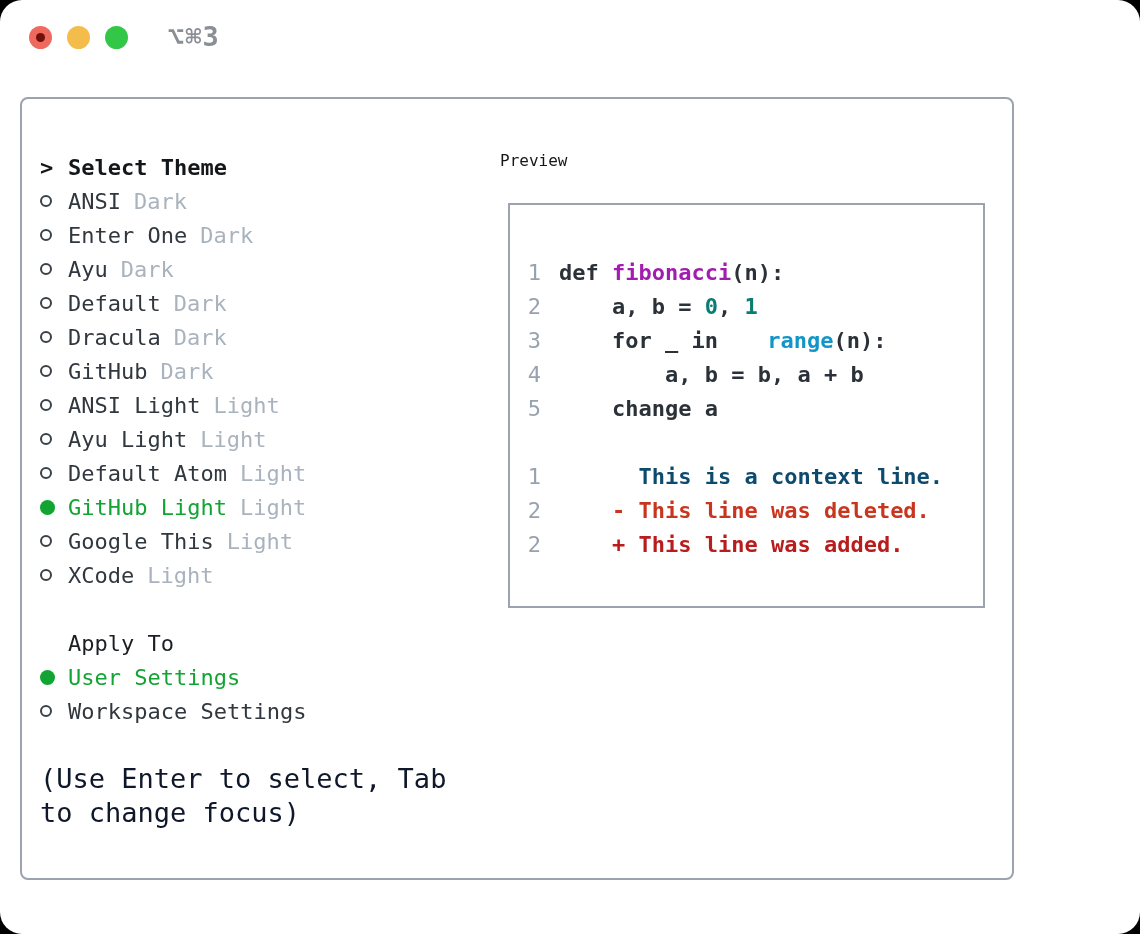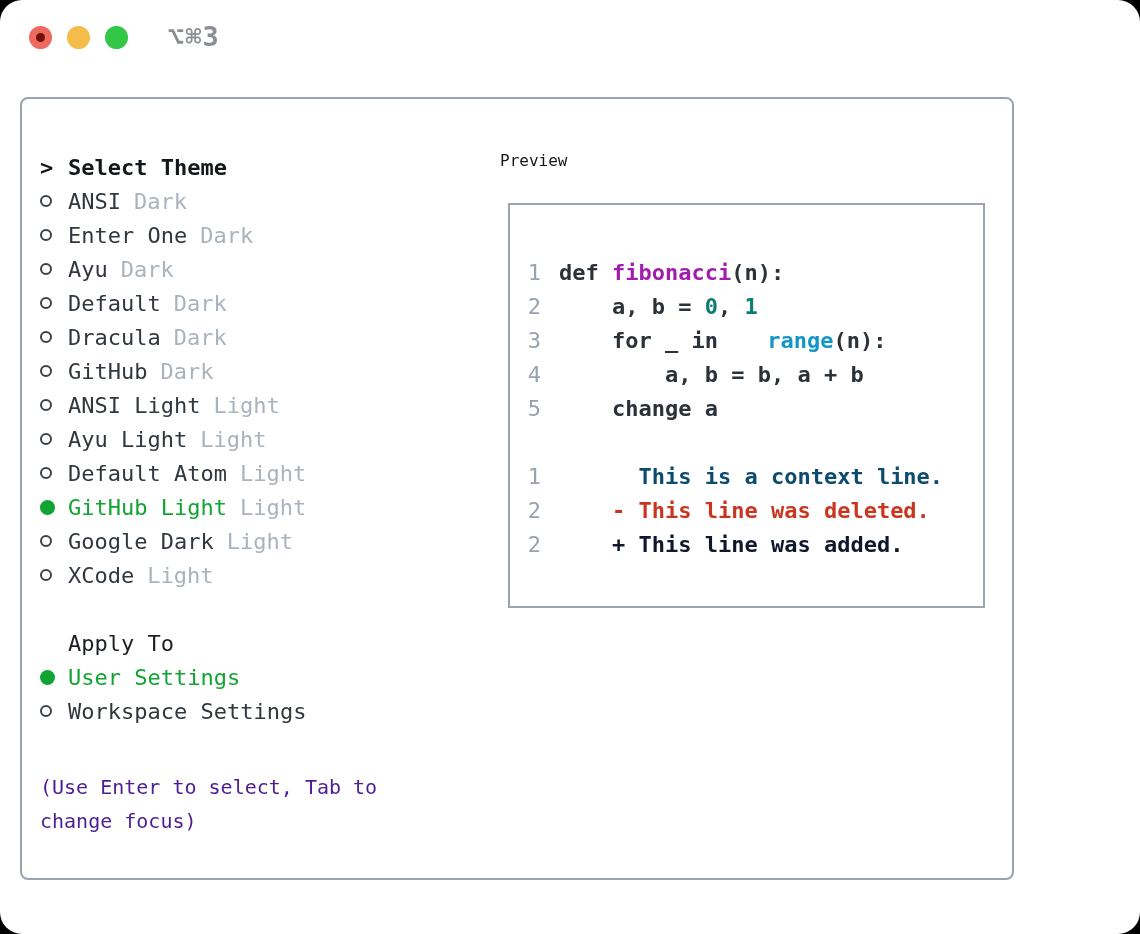--- a/index.html
+++ b/index.html
@@ -39,42 +39,42 @@
   .marker-col { width: 15px; display: flex; justify-content: flex-start; align-items: center; margin-right: 13px; flex: 0 0 15px; }
   .ring { width: 12px; height: 12px; border-radius: 50%; border: 2px solid #3a4149; }
   .dot  { width: 15px; height: 15px; border-radius: 50%; background: #12a433; }
   .prompt { font-weight: bold; color: #14171a; font-size: 22px; }
   .hdr { font-weight: bold; color: #14171a; }
   .name { white-space: pre; }
   .row.selected .name { color: #12a433; }
   .variant { color: #a9b3bd; margin-left: 13px; white-space: pre; }
   .apply-hdr { color: #1b1f24; }
   .hint {
-    margin-top: 8px; width: 420px; font-size: 20px; line-height: 34px; color: #4c1d95;
+    margin-top: 0; width: 420px; font-size: 27px; line-height: 34px; color: #0f172a;
   }
 
   
   .preview-label {
     position: absolute; left: 478px; top: 52px; font-size: 16px; font-weight: normal; color: #14171a;
   }
   .preview-box {
     position: absolute; left: 486px; top: 104px; width: 477px; height: 405px;
     border: 2px solid #9aa3ae; background: #fff; padding: 50px 0 0 16px;
   }
   .code-line { height: 34px; display: flex; align-items: center; font-size: 22px; }
   .lnum { width: 15px; text-align: right; color: #98a2ae; margin-right: 18px; flex: 0 0 15px; white-space: pre; }
   .code { white-space: pre; color: #2b3138; }
   .tok { white-space: pre; font-weight: bold; }
   .tok-fg      { color: #2b3138; }
   .tok-func    { color: #a21caf; }
   .tok-num     { color: #0a7d71; }
   .tok-builtin { color: #1295c8; margin-left: 36px; }
   .tok-ctx     { color: #0c4a6e; }
   .tok-del     { color: #c9361f; }
-  .tok-add     { color: #0f172a; }
+  .tok-add     { color: #b91c1c; }
 </style>
 </head>
 <body>
 
 <div class="window">
 
   <div class="titlebar">
     <div class="light light-close"></div>
     <div class="light light-min"></div>
     <div class="light light-zoom"></div>
@@ -159,21 +159,21 @@
         <span class="marker-col">
             <span class="dot"></span>
           </span>
         <span class="name">GitHub Light</span>
         <span class="variant">Light</span>
       </div>
       <div class="row">
         <span class="marker-col">
             <span class="ring"></span>
           </span>
-        <span class="name">Google Dark</span>
+        <span class="name">Google This</span>
         <span class="variant">Light</span>
       </div>
       <div class="row">
         <span class="marker-col">
             <span class="ring"></span>
           </span>
         <span class="name">XCode</span>
         <span class="variant">Light</span>
       </div>
 

